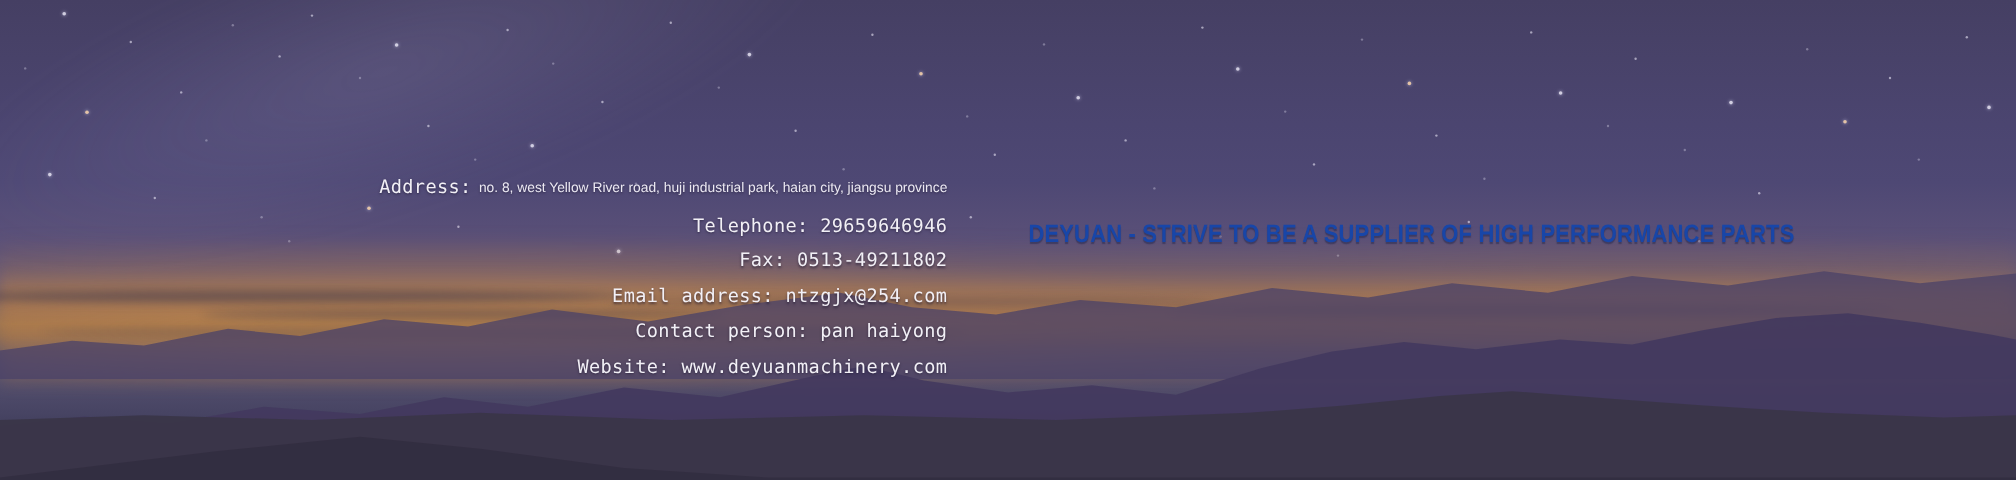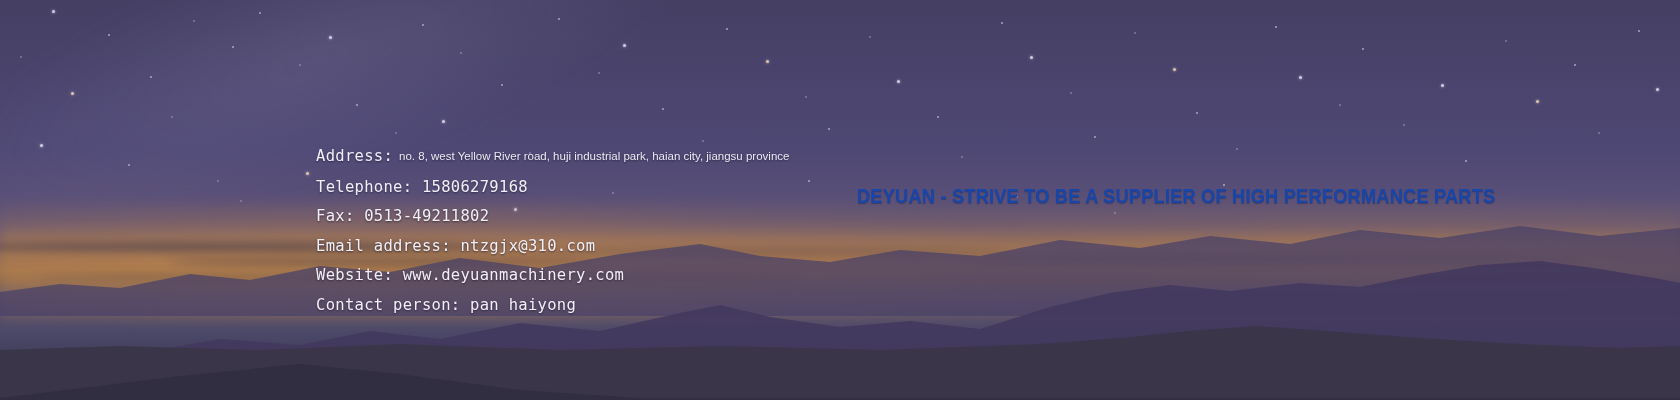--- a/index.html
+++ b/index.html
@@ -176,21 +176,21 @@
     left: 316px;
     top: 142px;
     color: #f2f0f6;
     font-family: "DejaVu Sans Mono", "Liberation Mono", monospace;
     font-size: 15.5px;
     line-height: 29.5px;
     letter-spacing: 0.3px;
     text-shadow: 0 1px 2px rgba(25,20,45,0.6);
     white-space: nowrap;
   }
-  .details .row { display: block; }
+  .details .row { display: block; text-align: right; }
 
   .details .label { }
 
   .details .addr-value {
     font-family: "Liberation Sans", sans-serif;
     font-size: 11.5px;
     letter-spacing: 0;
     color: #ece9f3;
     position: relative;
     top: -1px;
@@ -325,37 +325,37 @@
   <div class="content">
 
 
     <div class="details">
 
       <div class="row">
         <span class="label">Address:</span><span class="addr-value">no. 8, west Yellow River road, huji industrial park, haian city, jiangsu province</span>
       </div>
 
       <div class="row">
-        <span>Telephone:  15806279168</span>
+        <span>Telephone:  29659646946</span>
       </div>
 
       <div class="row">
         <span>Fax: 0513-49211802</span>
       </div>
 
       <div class="row">
-        <span>Email address: ntzgjx@310.com</span>
+        <span>Email address: ntzgjx@254.com</span>
+      </div>
+
+      <div class="row">
+        <span>Contact person: pan haiyong</span>
       </div>
 
       <div class="row">
         <span>Website: www.deyuanmachinery.com</span>
-      </div>
-
-      <div class="row">
-        <span>Contact person: pan haiyong</span>
       </div>
 
     </div>
 
     <p class="tagline">DEYUAN - STRIVE TO BE A SUPPLIER OF HIGH PERFORMANCE PARTS</p>
 
   </div>
 </div>
 
 </body></html>

